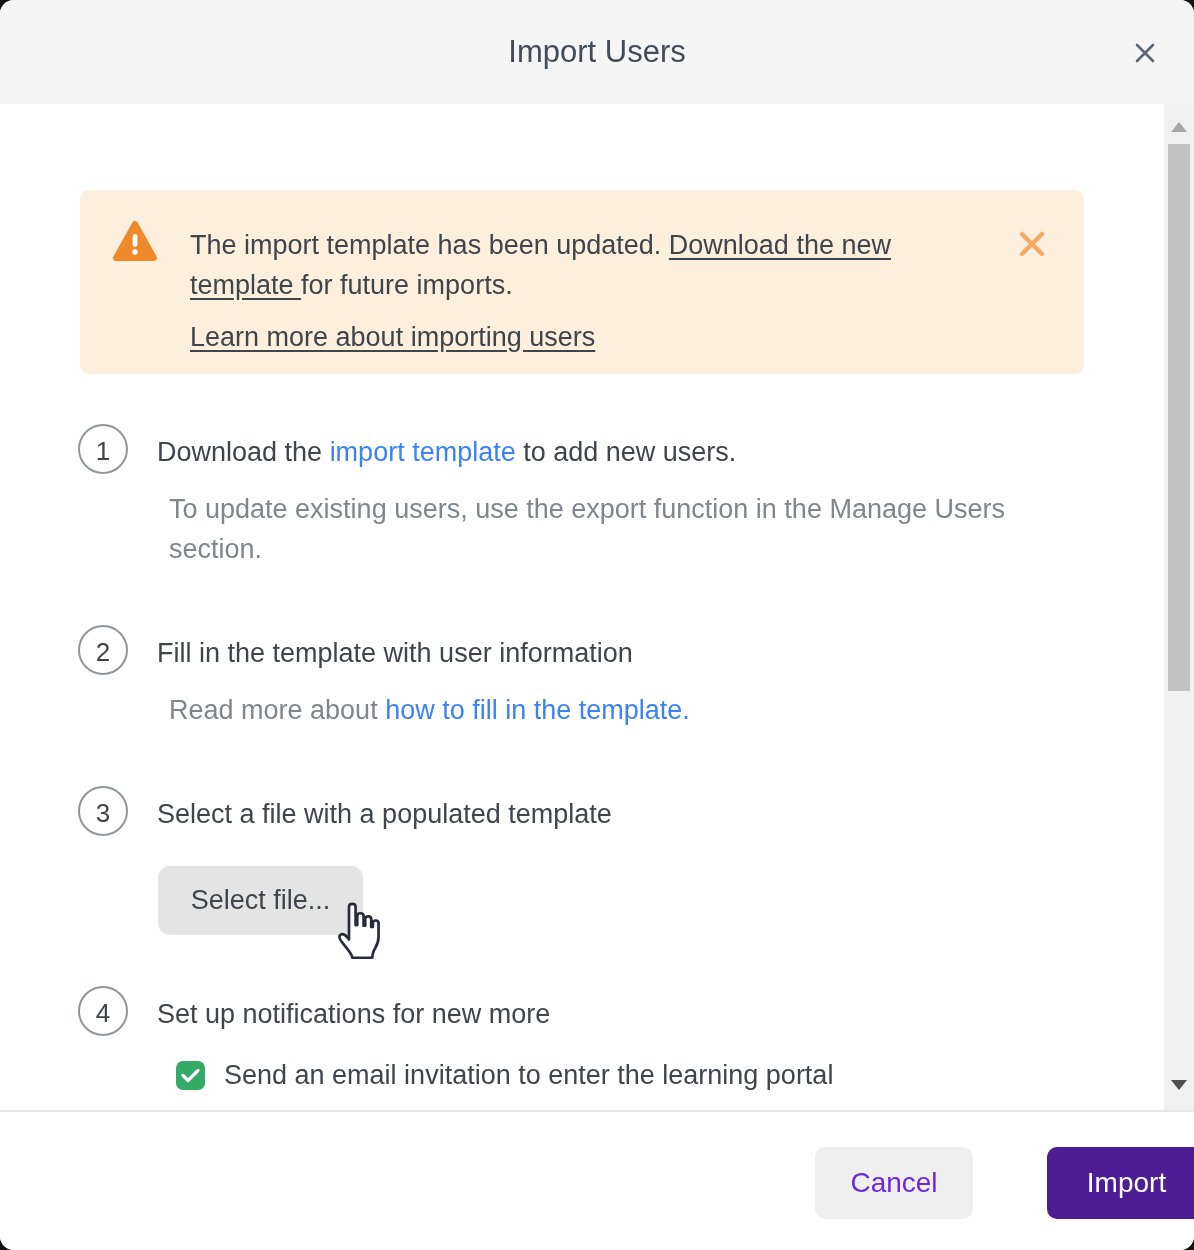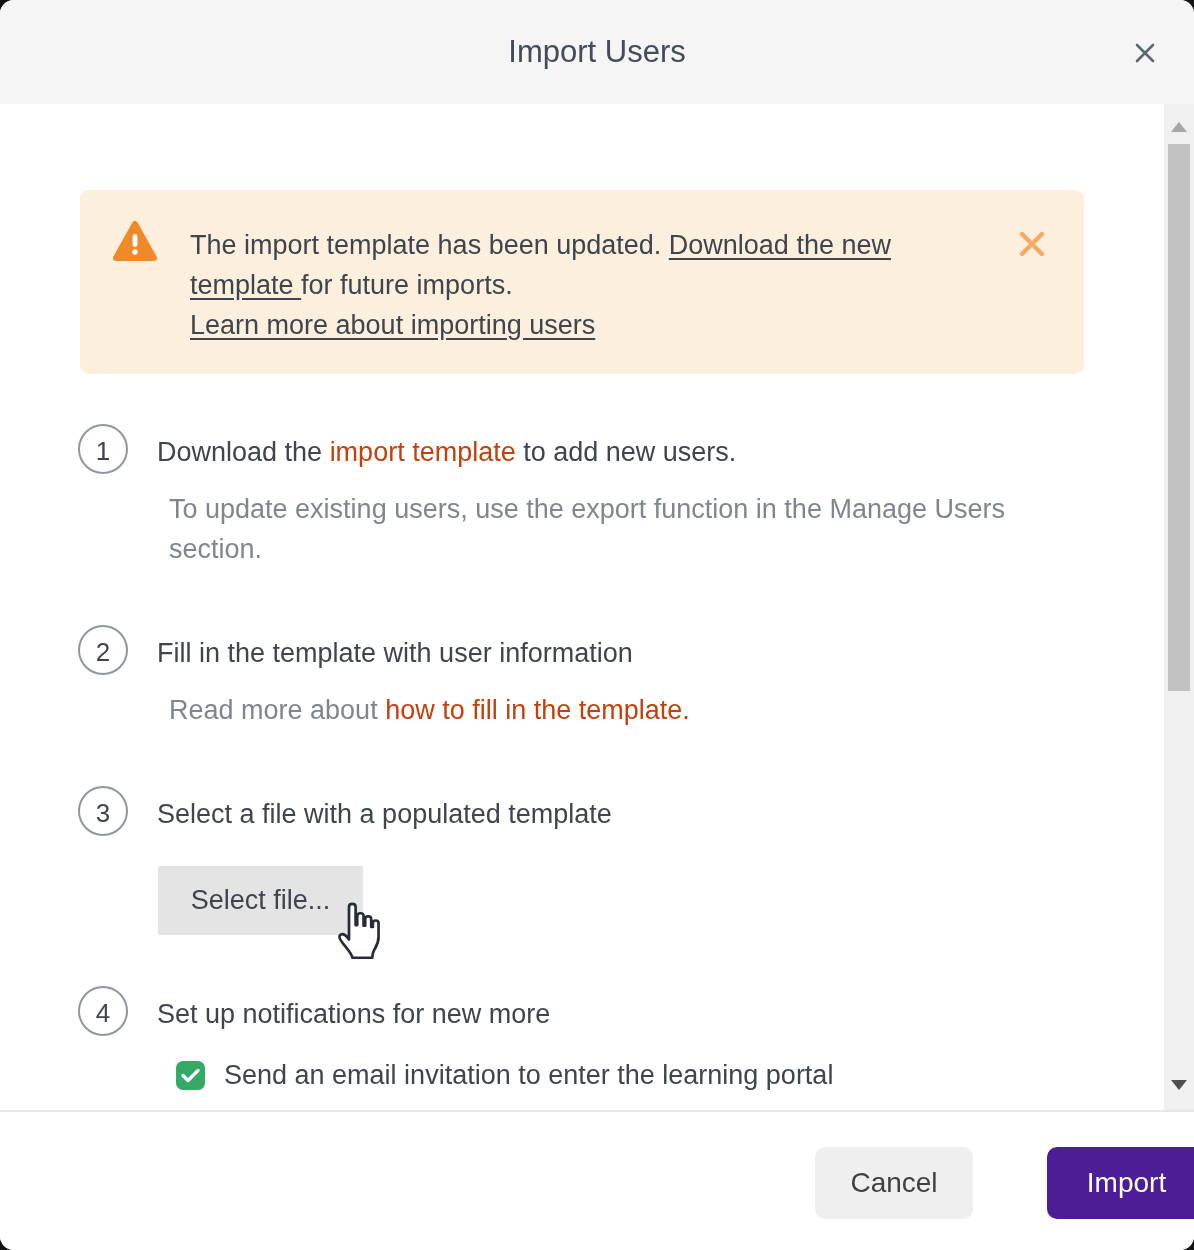--- a/index.html
+++ b/index.html
@@ -9,47 +9,47 @@
   
   .dlg-header { position:absolute; top:0; left:0; width:1194px; height:104px; background:#f5f5f6;text-decoration:underline; }
   .dlg-title { position:absolute; top:0; left:0; width:1194px; height:104px; line-height:104px; text-align:center; font-size:31px; color:#434c59; }
   .hdr-close { position:absolute; top:34px; left:1126px; width:38px; height:38px; cursor:pointer; display:flex; align-items:center; justify-content:center; }
 
   
   .banner { position:absolute; left:80px; top:190px; width:1004px; height:184px; background:#fcefde; border-radius:9px; }
   .warn-icon { position:absolute; left:112px; top:220px; width:46px; height:44px; }
   .banner-text { position:absolute; left:190px; top:225px; width:795px; font-size:27px; color:#3f454d; line-height:40px; }
   .banner-text a, .banner-link { color:#3f454d; text-decoration:underline; text-underline-offset:4px; cursor:pointer; }
-  .banner-learn { display:inline-block; margin-top:0px; }
+  .banner-learn { display:inline-block; margin-top:12px; }
   .banner-close { position:absolute; left:1014px; top:226px; width:36px; height:36px; cursor:pointer; display:flex; align-items:center; justify-content:center; }
 
   
   .step-circle { position:absolute; left:78px; width:50px; height:50px; border:2px solid #8f969e; border-radius:50%; text-align:center; line-height:50px; font-size:26px; color:#3f454d; background:#fff; }
   .step-heading { position:absolute; left:157px; font-size:27px; color:#3f454d; line-height:34px; white-space:nowrap; }
   .step-sub { position:absolute; left:169px; font-size:27px; color:#7f868e; line-height:40px; width:870px; }
-  .link-blue { color:#c2410c; cursor:pointer; text-decoration:none;text-align:right; }
+  .link-blue { color:#3b82f6; cursor:pointer; text-decoration:none;text-align:right; }
 
   
-  .select-file-btn { position:absolute; left:158px; top:866px; width:205px; height:69px; background:#e4e4e5; border:none; border-radius:2px; font-size:27px; color:#3f454d; font-family:"Liberation Sans",sans-serif; cursor:pointer; }
+  .select-file-btn { position:absolute; left:158px; top:866px; width:205px; height:69px; background:#e4e4e5; border:none; border-radius:12px; font-size:27px; color:#3f454d; font-family:"Liberation Sans",sans-serif; cursor:pointer; }
   .hand-cursor { position:absolute; left:334px; top:901px; width:48px; height:64px; pointer-events:none; }
 
   
   .chk-box { position:absolute; left:176px; top:1061px; width:29px; height:29px; background:#35a966; border-radius:7px; cursor:pointer; display:flex; align-items:center; justify-content:center; }
   .chk-label { position:absolute; left:224px; top:1060px; font-size:27px; color:#3f454d; white-space:nowrap; }
 
   
   .scrollbar { position:absolute; left:1164px; top:104px; width:30px; height:1006px; background:#f0f0f1; }
   .sb-up { position:absolute; left:7px; top:18px; width:0; height:0; border-left:8px solid transparent; border-right:8px solid transparent; border-bottom:10px solid #a6a6a6; }
   .sb-thumb { position:absolute; left:4px; top:40px; width:22px; height:547px; background:#c2c2c2; }
   .sb-down { position:absolute; left:7px; top:976px; width:0; height:0; border-left:8px solid transparent; border-right:8px solid transparent; border-top:10px solid #4f4f4f; }
 
   
   .dlg-footer { position:absolute; left:0; top:1110px; width:1194px; height:140px; background:#fff; border-top:2px solid #e6e7e9; }
   .btn { position:absolute; top:35px; height:72px; border:none; border-radius:10px; font-size:28px; font-family:"Liberation Sans",sans-serif; cursor:pointer; }
-  .btn-cancel { left:815px; width:158px; background:#efeff0; color:#404040; }
+  .btn-cancel { left:815px; width:158px; background:#efeff0; color:#6d28d9; }
   .btn-import { left:1047px; width:159px; background:#4c1d95; color:#ffffff; cursor:default; }
 </style>
 </head>
 <body>
 
 <div class="modal">
 
   <div class="dlg-header">
     <div class="dlg-title">Import Users</div>
     <div class="hdr-close">

